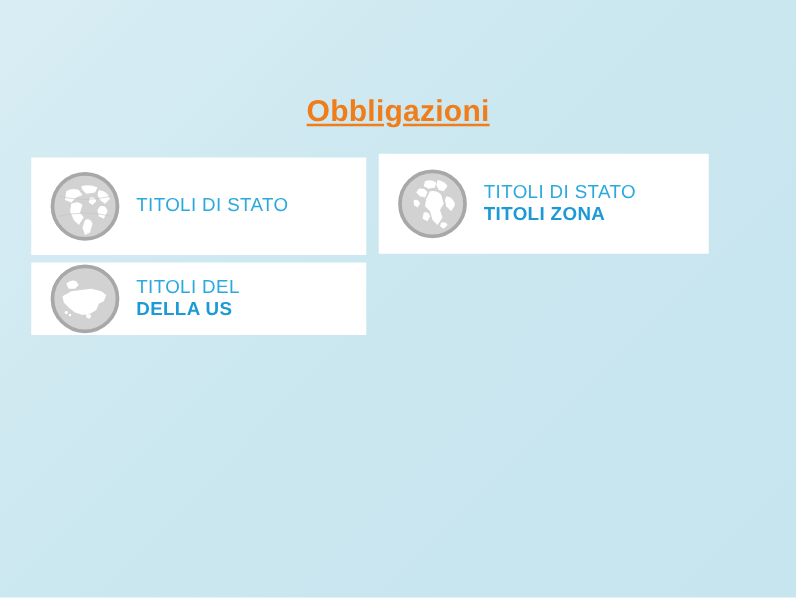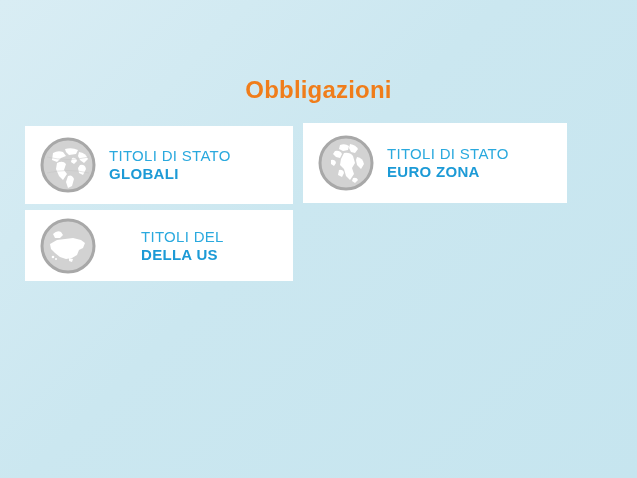--- a/index.html
+++ b/index.html
@@ -21,31 +21,32 @@
   .slide-title {
     position: absolute;
     left: 0;
     top: 76px;
     width: 637px;
     text-align: center;
     font-size: 24px;
     font-weight: bold;
     color: #f07d1a;
     letter-spacing: 0.2px;
+    text-decoration: underline;
   }
   .card {
     position: absolute;
     background: #ffffff;
     display: flex;
     align-items: center;
     box-sizing: border-box;
   }
   .card-1 { left: 25px;  top: 126px; width: 268px; height: 78px; }
   .card-2 { left: 303px; top: 123px; width: 264px; height: 80px; }
-  .card-3 { left: 25px;  top: 210px; width: 268px; height: 71px; gap: 32px; }
+  .card-3 { left: 25px;  top: 210px; width: 268px; height: 58px; }
 
   .icon-wrap {
     flex: 0 0 auto;
     margin-left: 14px;
     margin-right: 12px;
     display: flex;
     align-items: center;
     justify-content: center;
   }
   .icon-wrap svg { display: block; }
@@ -89,21 +90,20 @@
           <path d="M40 16 Q47 17 49 23 L45 27 L41 24 L39 20 Z"></path>
           <path d="M41 29 Q46 28 47 33 L44 39 L40 37 L39 32 Z"></path>
           <path d="M33 22 Q37 21 38 25 L35 28 L32 26 Z"></path>
         </g>
         <path d="M8 21 Q29 26 50 21" fill="none" stroke="#c3c3c3" stroke-width="0.8" opacity="0.6"></path>
         <path d="M8 37 Q29 32 50 37" fill="none" stroke="#c3c3c3" stroke-width="0.8" opacity="0.6"></path>
       </svg>
     </div>
     <div class="card-text">
       <div class="line-top">TITOLI DI STATO</div>
-      <div class="line-bold">GLOBALI</div>
     </div>
   </div>
 
   <div class="card card-2">
     <div class="icon-wrap">
       <svg width="58" height="58" viewBox="0 0 58 58">
         <circle cx="29" cy="29" r="26" fill="#d2d2d2" stroke="#a8a8a8" stroke-width="3"></circle>
         <g fill="#ffffff">
           <path d="M23 11 Q28 9 32 12 L31 16 L26 17 L22 15 Z"></path>
           <path d="M33 10 Q39 11 41 15 L38 19 L34 18 L32 14 Z"></path>
@@ -111,21 +111,21 @@
           <path d="M27 19 Q33 18 36 22 L38 29 L35 34 L37 40 L33 46 L29 42 L27 35 L23 31 L24 25 Z"></path>
           <path d="M14 26 Q18 25 19 29 L17 32 L14 30 Z"></path>
           <path d="M40 23 Q46 24 47 30 L44 35 L40 31 L39 26 Z"></path>
           <path d="M22 36 Q26 35 27 39 L25 43 L21 41 Z"></path>
           <path d="M36 44 Q40 43 41 46 L38 49 L35 47 Z"></path>
         </g>
       </svg>
     </div>
     <div class="card-text">
       <div class="line-top">TITOLI DI STATO</div>
-      <div class="line-bold">EURO ZONA</div>
+      <div class="line-bold">TITOLI ZONA</div>
     </div>
   </div>
 
   <div class="card card-3">
     <div class="icon-wrap">
       <svg width="58" height="58" viewBox="0 0 58 58">
         <circle cx="29" cy="29" r="26" fill="#d2d2d2" stroke="#a8a8a8" stroke-width="3"></circle>
         <g fill="#ffffff">
           <path d="M14 17 Q18 13 22 15 L24 18 L21 21 L16 21 Z"></path>
           <path d="M11 27 L18 23 L26 22 L34 21 L42 23 L46 26 L44 31 L40 33 L38 38 L33 41 L27 42 L21 40 L16 36 L12 32 Z"></path>

